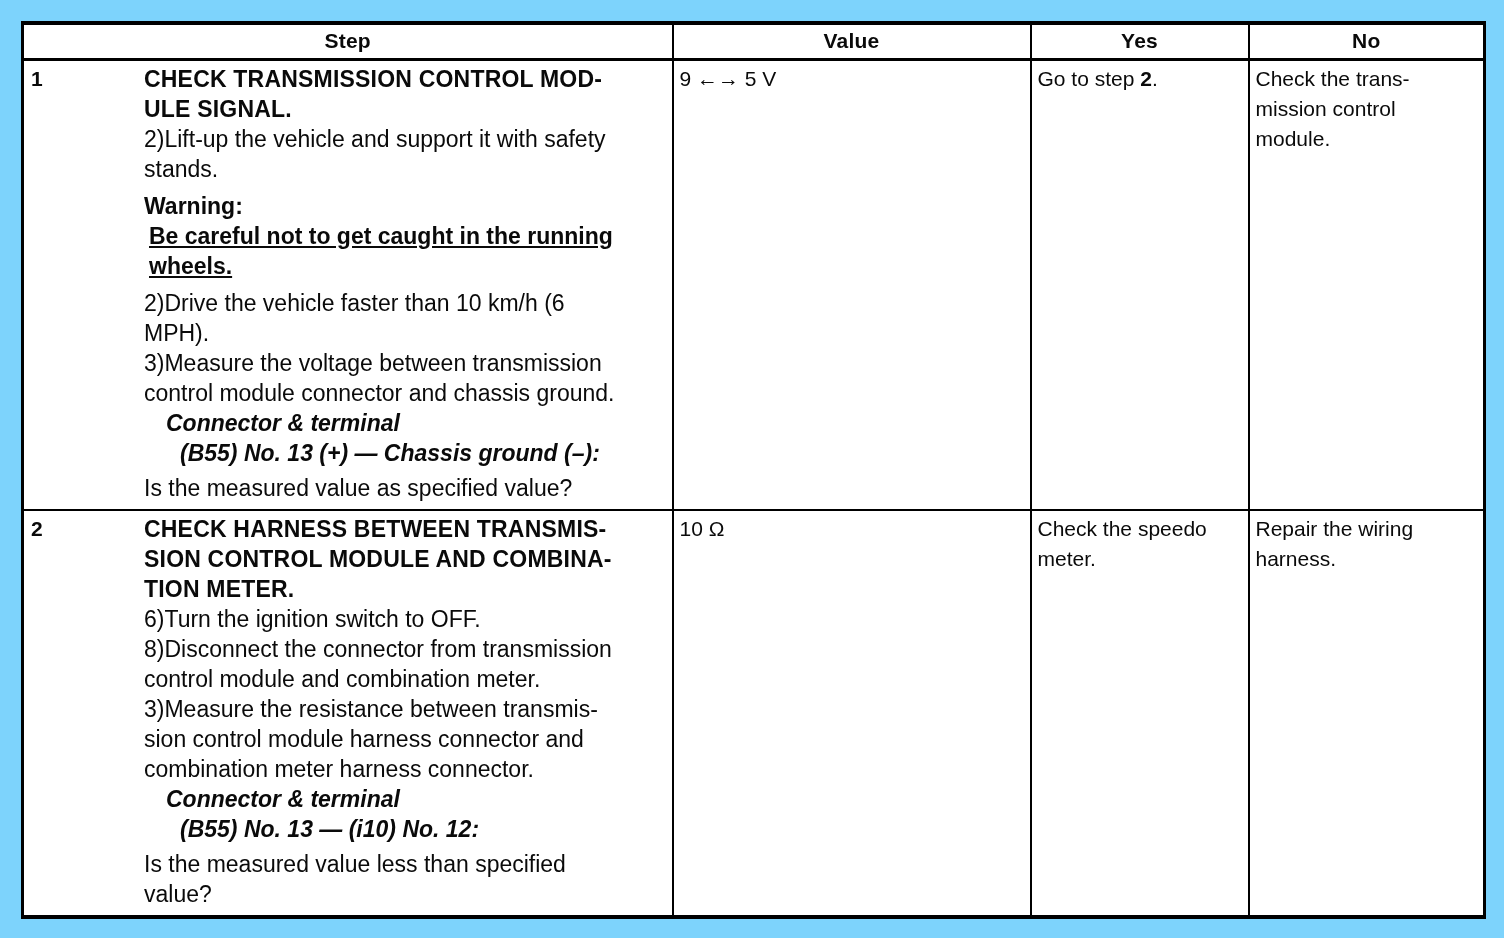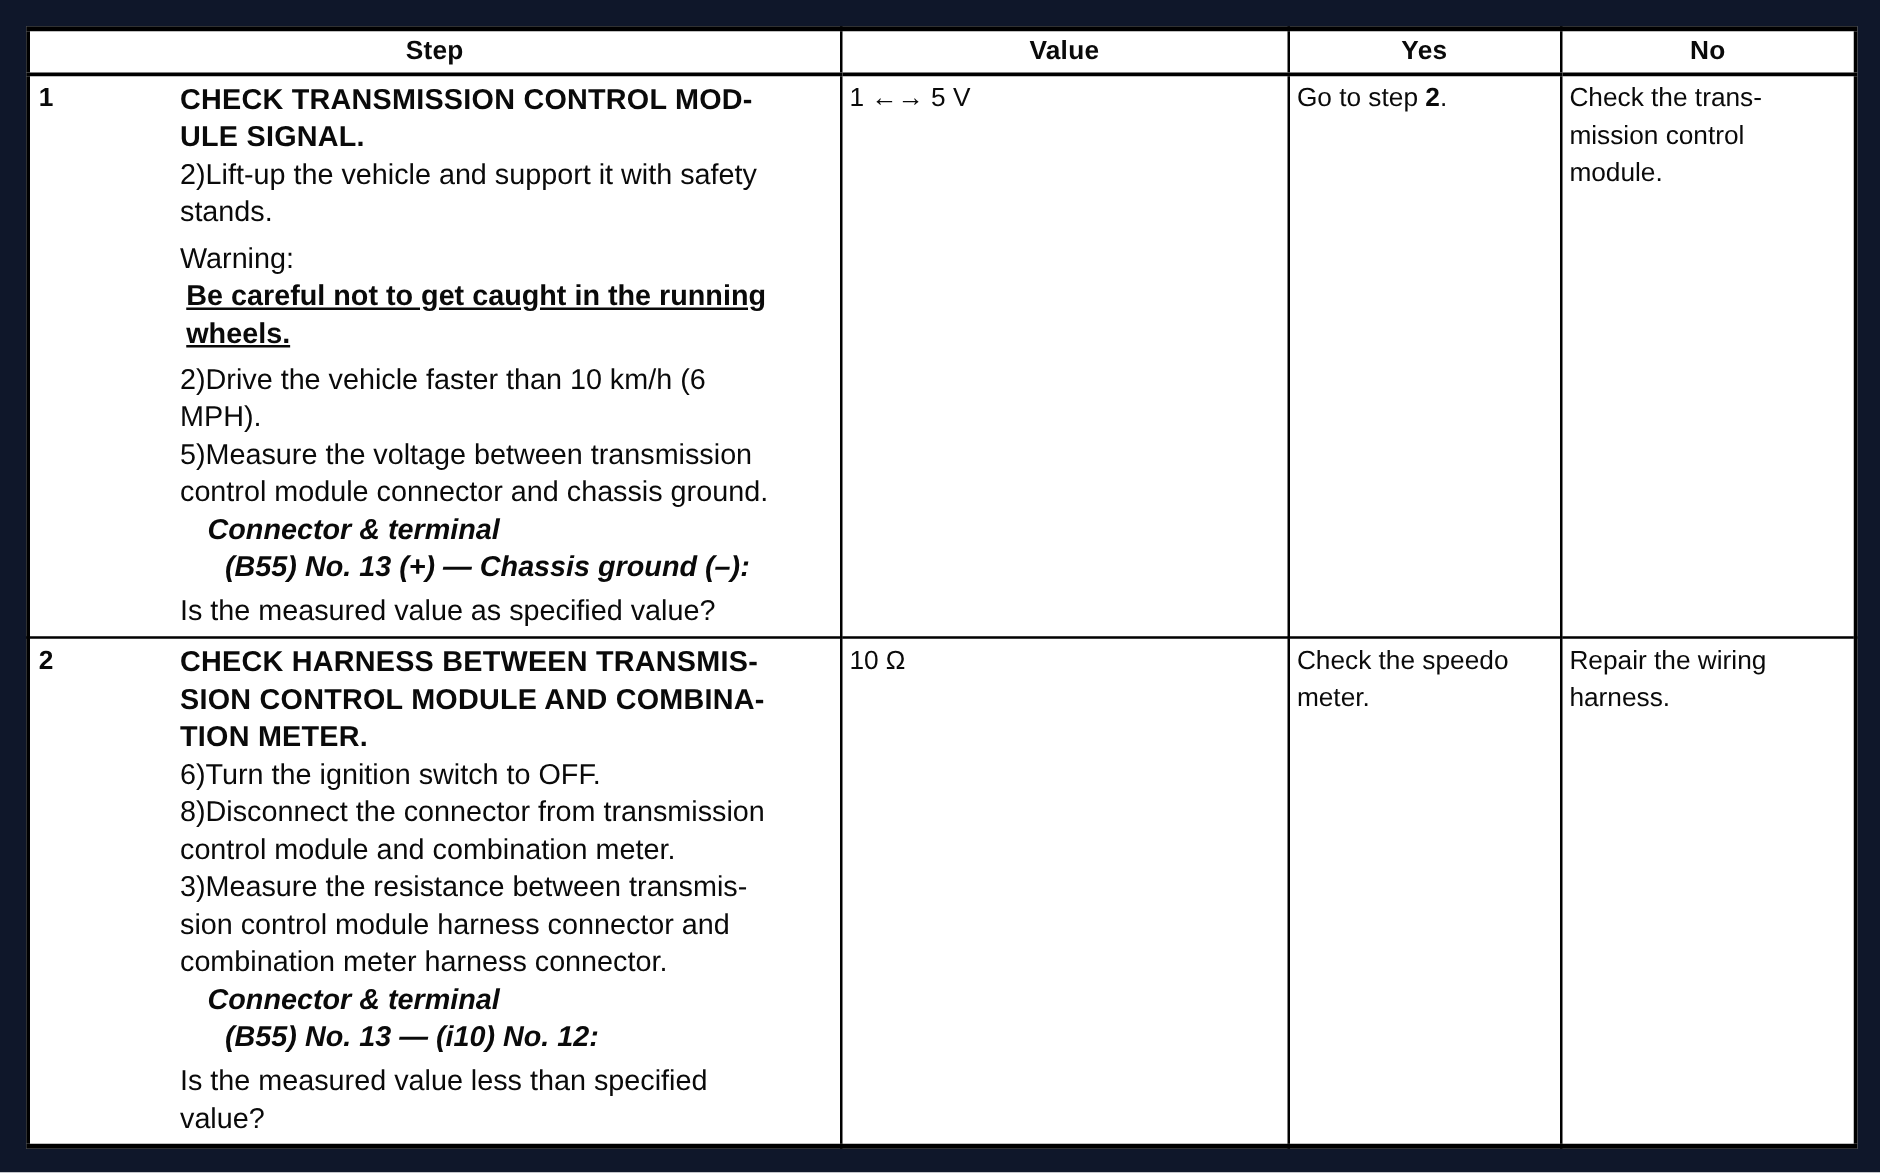--- a/index.html
+++ b/index.html
@@ -10,21 +10,21 @@
     width: 1504px;
     height: 938px;
     font-family: "Liberation Sans", sans-serif;
     color: #0a0a0a;
     -webkit-font-smoothing: antialiased;
   }
   .page {
     position: relative;
     width: 1504px;
     height: 938px;
-    background: #0f172a;
+    background: #7dd3fc;
   }
   table.diag {
     position: absolute;
     left: 21px;
     top: 21px;
     width: 1462px;
     border-collapse: collapse;
     table-layout: fixed;
     background: #fff;
   }
@@ -67,21 +67,21 @@
     flex: 1 1 auto;
     padding: 3px 4px 6px 0;
   }
   .step-content p {
     margin: 0;
     font-size: 23px;
     line-height: 30px;
     white-space: pre-line;
   }
   p.title { font-weight: bold; letter-spacing: 0.2px; }
-  p.warn-label { font-weight: normal; margin-top: 7px; }
+  p.warn-label { font-weight: bold; margin-top: 7px; }
   p.warn-text { font-weight: bold; padding-left: 5px; text-decoration: underline; }
   p.gap-top { margin-top: 7px; }
   p.spec-label {
     font-weight: bold;
     font-style: italic;
     padding-left: 22px;
   }
   p.spec-value {
     font-weight: bold;
     font-style: italic;
@@ -117,29 +117,29 @@
             <div class="step-content">
               <p class="title">CHECK TRANSMISSION CONTROL MOD-
 ULE SIGNAL.</p>
               <p class="body">2)Lift-up the vehicle and support it with safety
 stands.</p>
               <p class="warn-label">Warning:</p>
               <p class="warn-text">Be careful not to get caught in the running
 wheels.</p>
               <p class="body gap-top">2)Drive the vehicle faster than 10 km/h (6
 MPH).</p>
-              <p class="body">5)Measure the voltage between transmission
+              <p class="body">3)Measure the voltage between transmission
 control module connector and chassis ground.</p>
               <p class="spec-label">Connector &amp; terminal</p>
               <p class="spec-value">(B55) No. 13 (+) — Chassis ground (–):</p>
               <p class="question">Is the measured value as specified value?</p>
             </div>
           </div>
         </td>
-        <td class="value-cell">1 ←→ 5 V</td>
+        <td class="value-cell">9 ←→ 5 V</td>
         <td class="yes-cell"><span>Go to step </span><span class="yes-bold">2</span><span>.</span></td>
         <td class="no-cell">Check the trans-
 mission control
 module.</td>
       </tr>
       <tr class="row-2">
         <td class="step-cell">
           <div class="step-inner">
             <div class="step-num">2</div>
             <div class="step-content">

